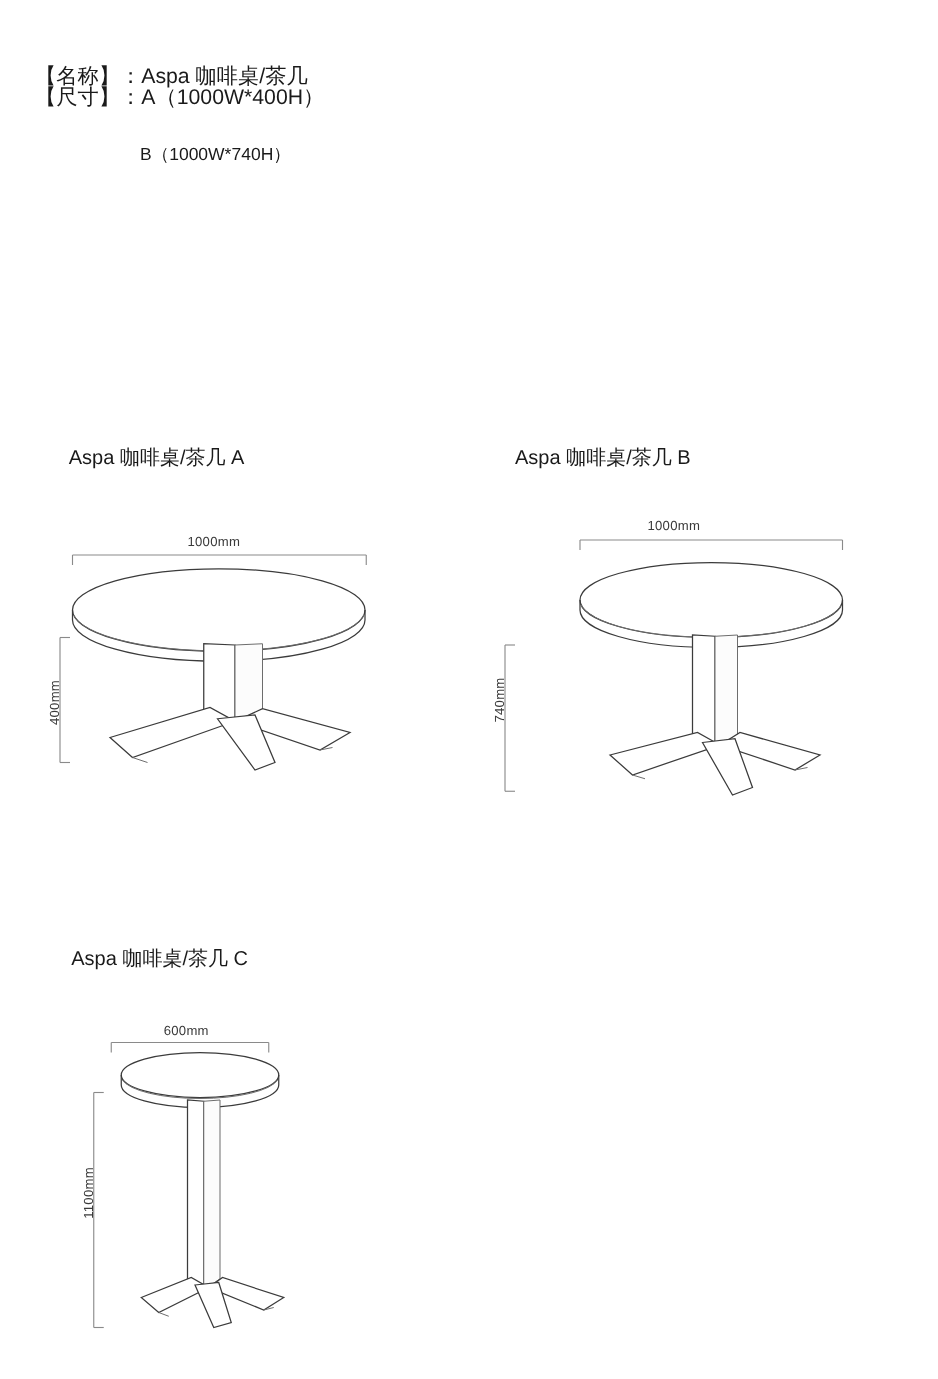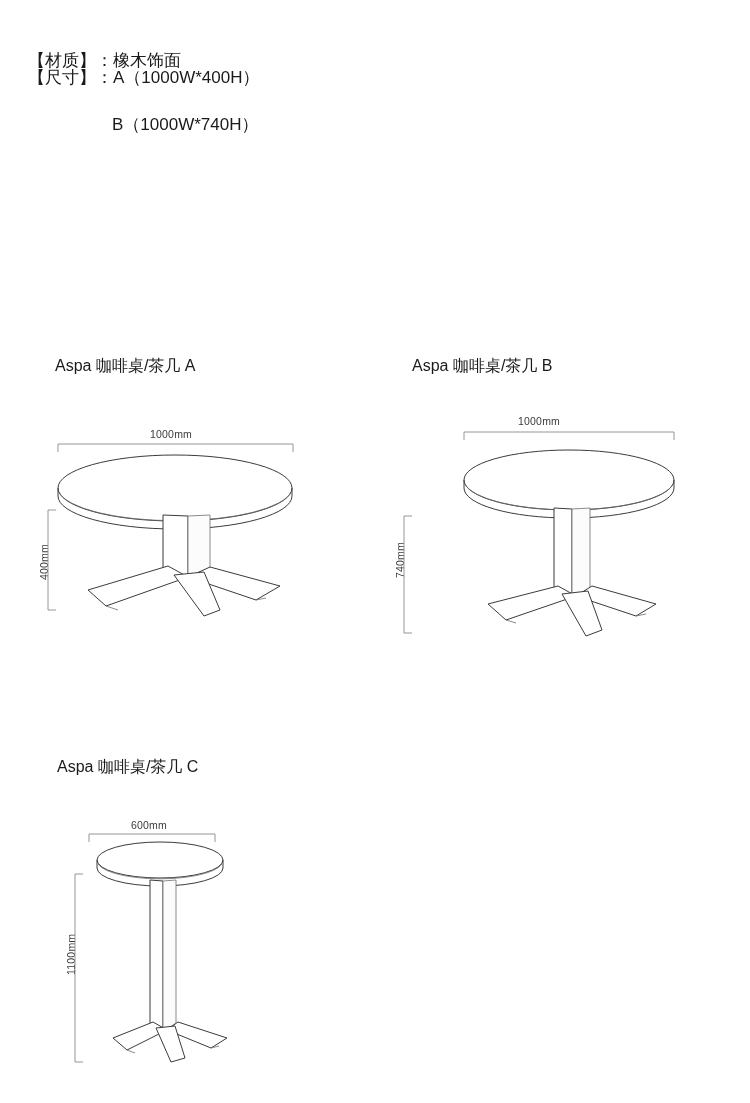--- a/index.html
+++ b/index.html
@@ -29,21 +29,21 @@
     margin-bottom: 25px;
     white-space: nowrap;
   }
   .spec-value {
     letter-spacing: 0px;
   }
   .dim-list {
     margin-top: -25px;
   }
   .dim-line {
-    font-size: 17px;
+    font-size: 14px;
     line-height: 1;
     margin-bottom: 18px;
     white-space: nowrap;
     margin-top: 12px;
   }
   .dim-line.indent {
     padding-left: 84px;
   }
 
   
@@ -76,25 +76,25 @@
   .dim-text.vertical {
     transform: rotate(-90deg);
     transform-origin: left top;
   }
 </style>
 </head>
 <body>
 
 <div class="spec-block">
 
+  <div class="spec-row">
+    <span>【名称】：</span><span class="spec-value">Aspa 咖啡桌/茶几</span>
+  </div>
 
 
-  <div class="spec-row">
-    <span>【材质】：</span><span class="spec-value">橡木饰面</span>
-  </div>
 
   <div class="dim-list">
     <div class="spec-row" style="margin-bottom:30px;">
       <span>【尺寸】：</span><span class="spec-value">A（1000W*400H）</span>
     </div>
     <div class="dim-line indent">
       <span>B（1000W*740H）</span>
     </div>
   </div>
 

